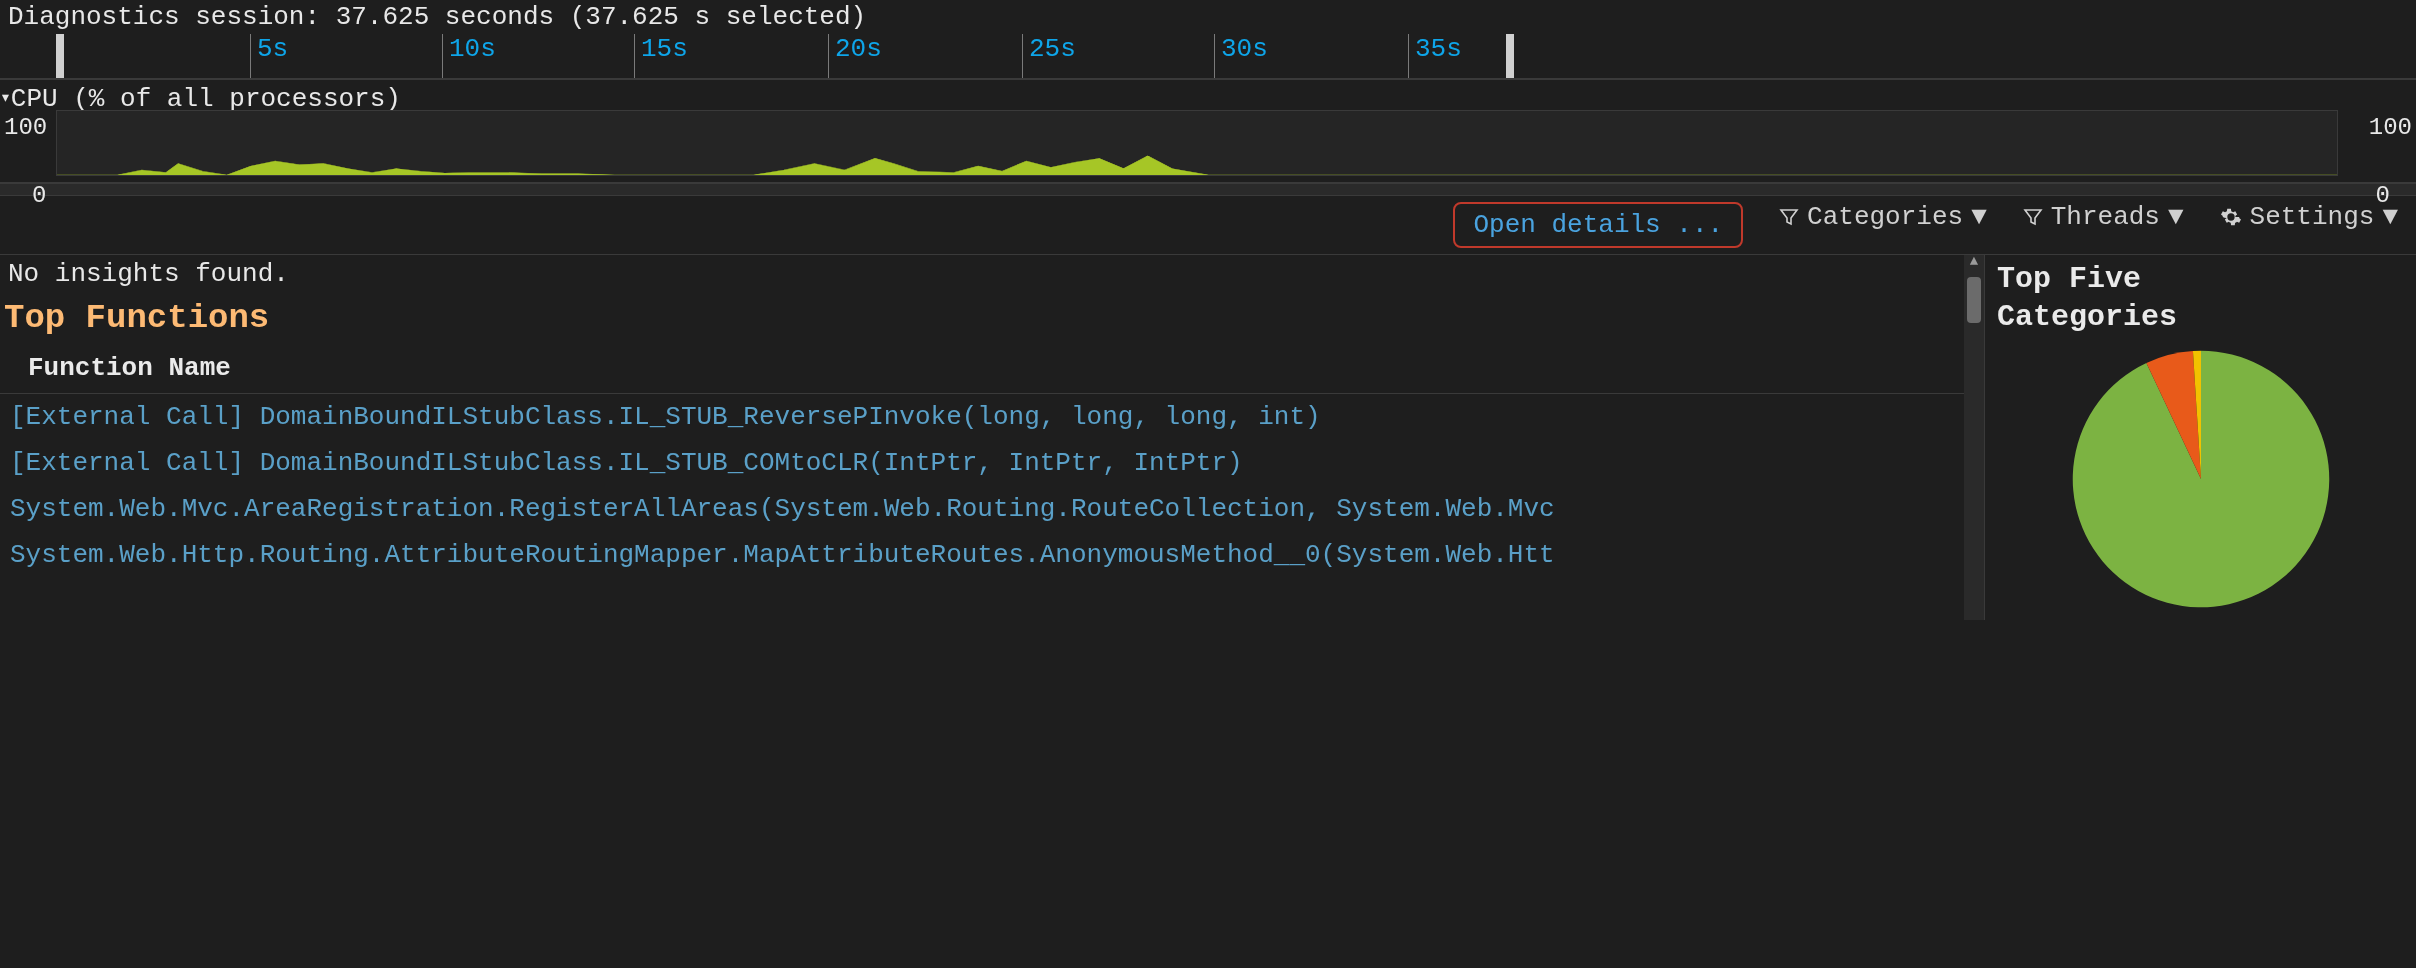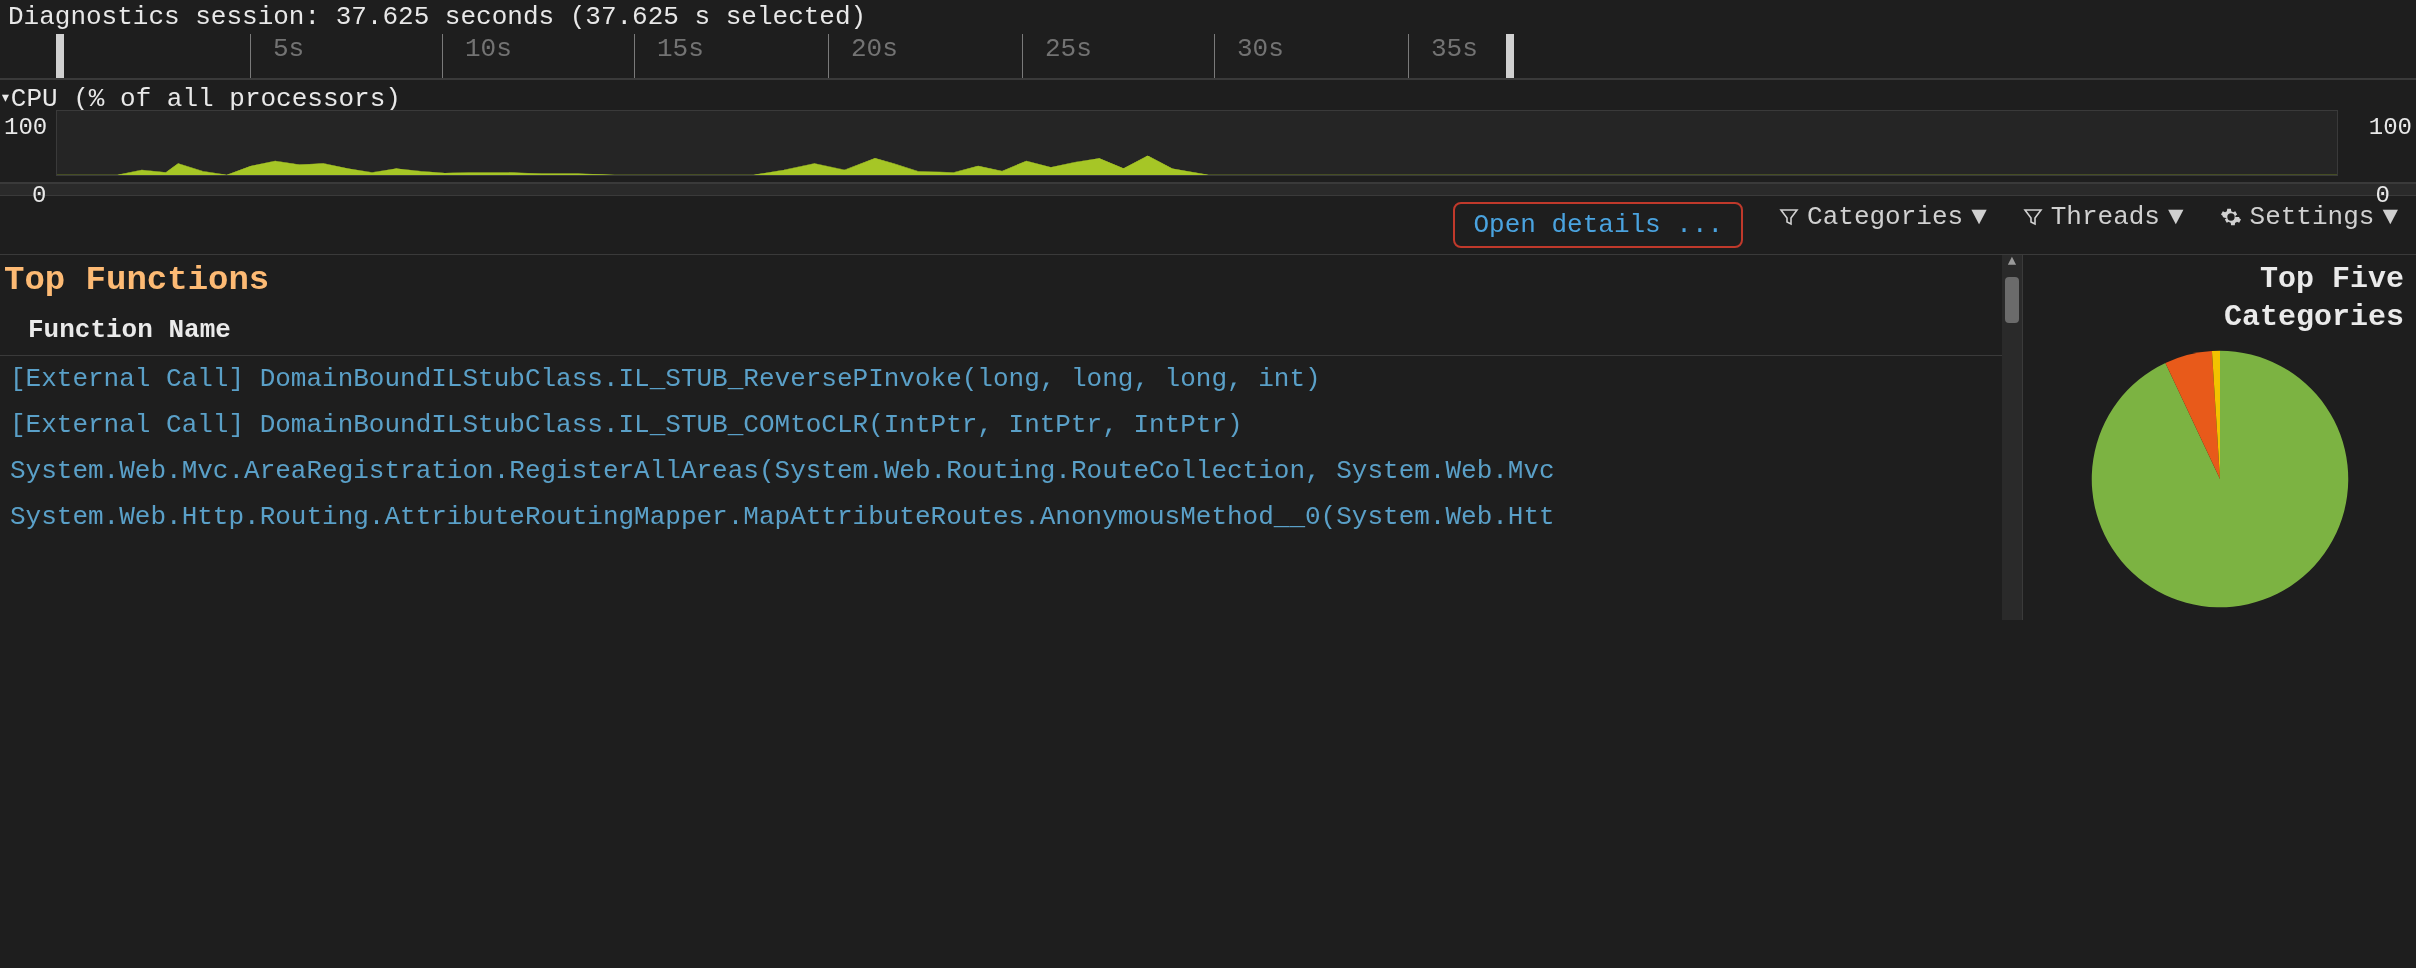--- a/index.html
+++ b/index.html
@@ -30,22 +30,22 @@
     width: 8px;
     background: #d0d0d0;
   }
   .timeline-selection-left { left: 56px; }
   .timeline-selection-right { left: 1506px; }
   .ruler-tick {
     position: absolute;
     top: 0;
     height: 100%;
     border-left: 1px solid #7a7a7a;
-    padding-left: 22px;
-    color: #737373;
+    padding-left: 6px;
+    color: #0ea5e9;
     font-size: 26px;
   }
   .cpu-section {
     position: relative;
     height: 104px;
     border-bottom: 2px solid #3a3a3a;
   }
   .cpu-label {
     position: absolute;
     left: 0px;
@@ -95,25 +95,25 @@
   .content-row {
     display: flex;
     align-items: stretch;
   }
   .left-pane {
     flex: 1 1 auto;
     position: relative;
     min-width: 0;
   }
   .right-pane {
-    width: 394px;
+    width: 432px;
     flex-shrink: 0;
     border-left: 1px solid #3a3a3a;
     padding: 6px 12px;
-    text-align: right;
+    text-align: left;
   }
   .no-insights {
     padding: 4px 8px;
     font-size: 26px;
     color: #e8e8e8;
   }
   .top-functions-title {
     padding: 6px 4px;
     font-size: 34px;
     font-weight: 700;
@@ -226,20 +226,21 @@
           <path fill="#d0d0d0" d="M12 8a4 4 0 1 0 0 8 4 4 0 0 0 0-8zm9 4a7 7 0 0 1-.1 1.2l2 1.6-2 3.4-2.4-1a7 7 0 0 1-2 1.2l-.4 2.6h-4l-.4-2.6a7 7 0 0 1-2-1.2l-2.4 1-2-3.4 2-1.6A7 7 0 0 1 3 12a7 7 0 0 1 .1-1.2l-2-1.6 2-3.4 2.4 1a7 7 0 0 1 2-1.2L7.9 3h4l.4 2.6a7 7 0 0 1 2 1.2l2.4-1 2 3.4-2 1.6c.1.4.1.8.1 1.2z"></path>
         </svg>
     </span>
     <span>Settings</span>
     <span class="icon">▼</span>
   </div>
 </div>
 
 <div class="content-row">
   <div class="left-pane">
+    <div class="no-insights">No insights found.</div>
     <div class="top-functions-title">Top Functions</div>
     <div class="fn-header">Function Name</div>
     <div class="fn-row">[External Call] DomainBoundILStubClass.IL_STUB_ReversePInvoke(long, long, long, int)</div>
     <div class="fn-row">[External Call] DomainBoundILStubClass.IL_STUB_COMtoCLR(IntPtr, IntPtr, IntPtr)</div>
     <div class="fn-row">System.Web.Mvc.AreaRegistration.RegisterAllAreas(System.Web.Routing.RouteCollection, System.Web.Mvc</div>
     <div class="fn-row">System.Web.Http.Routing.AttributeRoutingMapper.MapAttributeRoutes.AnonymousMethod__0(System.Web.Htt</div>
     <div class="scrollbar-v">
       <div class="scrollbar-arrow up">▲</div>
       <div class="scrollbar-thumb" style="top:22px"></div>
     </div>

